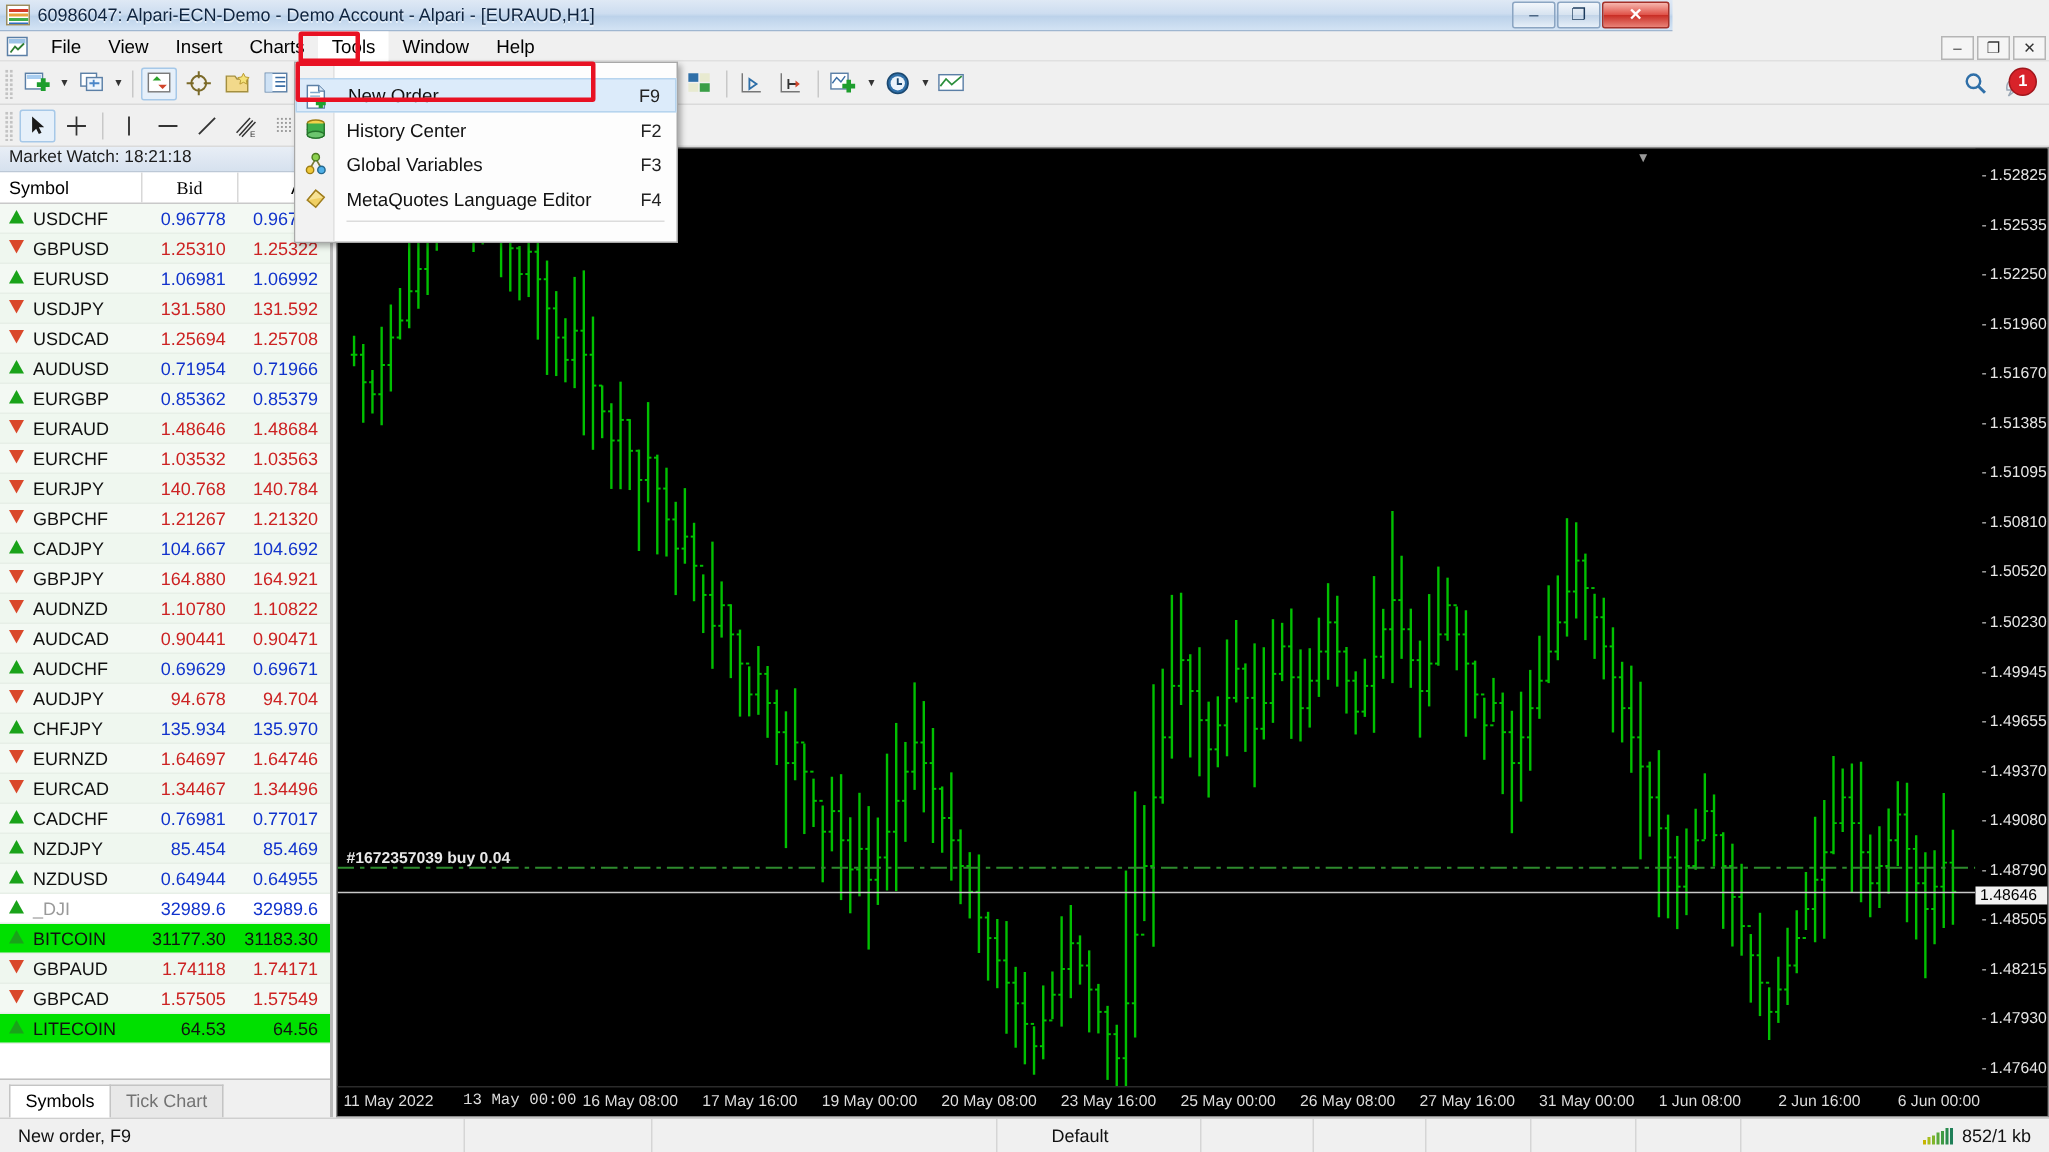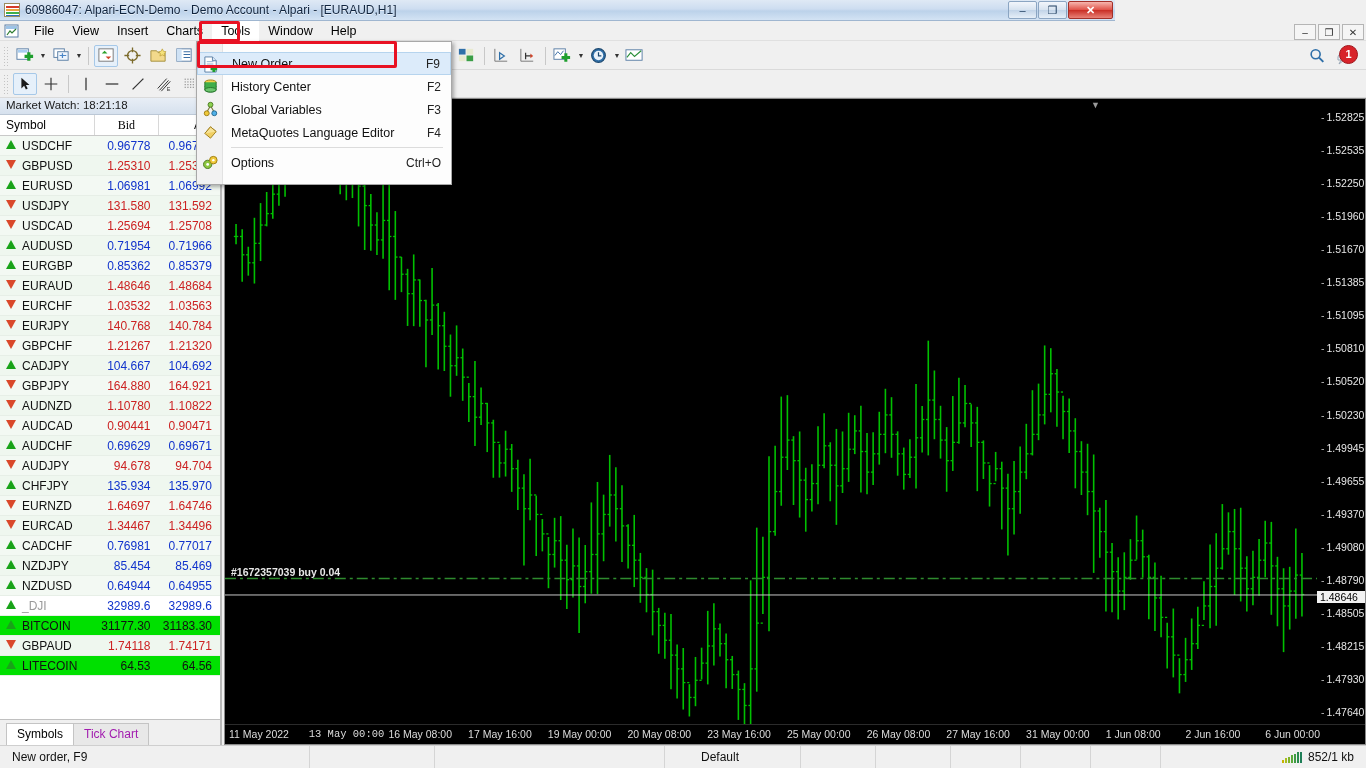--- a/index.html
+++ b/index.html
@@ -150,21 +150,21 @@
     border-left: 5.5px solid transparent; border-right: 5.5px solid transparent;
   }
   .arrow-ico.up::after { border-bottom: 9px solid #19a319; }
   .arrow-ico.down::after { border-top: 9px solid #d9482a; }
 
   .mw-tabs {
     height: 26px; display: flex; align-items: flex-end;
     border-top: 1px solid #c0c0c0; background: #f0f0f0; padding-left: 6px;
   }
   .mw-tab {
-    padding: 3px 10px 4px 10px; font-size: 12px; color: #a21caf;
+    padding: 3px 10px 4px 10px; font-size: 12px; color: #737373;
     border: 1px solid #c4c4c4; border-bottom: none; background: #e8e8e8;
     margin-right: -1px;
   }
   .mw-tab.sel { background: #fff; color: #000; position: relative; z-index: 2; }
   .mw-tab.blank { border: none; background: transparent; flex: 1; }
 
   
   .chart-wrap {
     position: absolute; left: 224px; top: 98px; width: 1142px; height: 647px;
     background: #000; border: 1px solid #8a8a8a; overflow: hidden;
@@ -712,20 +712,28 @@
           <div class="bid price neutral">31177.30</div>
           <div class="ask price neutral">31183.30</div>
         </div>
         <div class="mwrow alt">
           <div class="sym">
             <span class="arrow-ico down"></span>
             <span class="name">GBPAUD</span>
           </div>
           <div class="bid price down">1.74118</div>
           <div class="ask price down">1.74171</div>
+        </div>
+        <div class="mwrow">
+          <div class="sym">
+            <span class="arrow-ico down"></span>
+            <span class="name">GBPCAD</span>
+          </div>
+          <div class="bid price down">1.57505</div>
+          <div class="ask price down">1.57549</div>
         </div>
         <div class="mwrow hl">
           <div class="sym">
             <span class="arrow-ico up"></span>
             <span class="name">LITECOIN</span>
           </div>
           <div class="bid price neutral">64.53</div>
           <div class="ask price neutral">64.56</div>
         </div>
       </div>
@@ -1360,32 +1368,20 @@
           <path d="M3 10 L9 3 L15 8 L9 15 Z" fill="#f0cf63" stroke="#a07e1e"></path>
           <path d="M3 10 L9 3 L15 8" fill="#f7e294" stroke="#a07e1e"></path>
         </svg>
       </span>
       <span>MetaQuotes Language Editor</span>
       <span class="key">F4</span>
     </div>
 
     <div class="dd-sep"></div>
 
-    <div class="dd-item">
-      <span class="ico">
-        <svg viewBox="0 0 18 18" width="17" height="17">
-          <circle cx="6" cy="11" r="4.4" fill="#8cc63f" stroke="#4c7a22"></circle>
-          <circle cx="6" cy="11" r="1.5" fill="#fff"></circle>
-          <circle cx="12" cy="6.5" r="4" fill="#f0c93a" stroke="#9d7d14"></circle>
-          <circle cx="12" cy="6.5" r="1.3" fill="#fff"></circle>
-        </svg>
-      </span>
-      <span>Options</span>
-      <span class="key">Ctrl+O</span>
-    </div>
   </div>
 
   <div class="menu-hl" style="left:197px;top:41px;width:200px;height:27px"></div>
 
   <div class="statusbar">
     <div class="sb-cell" style="width:310px">New order, F9</div>
     <div class="sb-cell" style="width:125px"></div>
     <div class="sb-cell" style="width:230px"></div>
     <div class="sb-cell" style="width:8px;border-right:none"></div>
     <div class="sb-cell" style="width:112px">Default</div>

